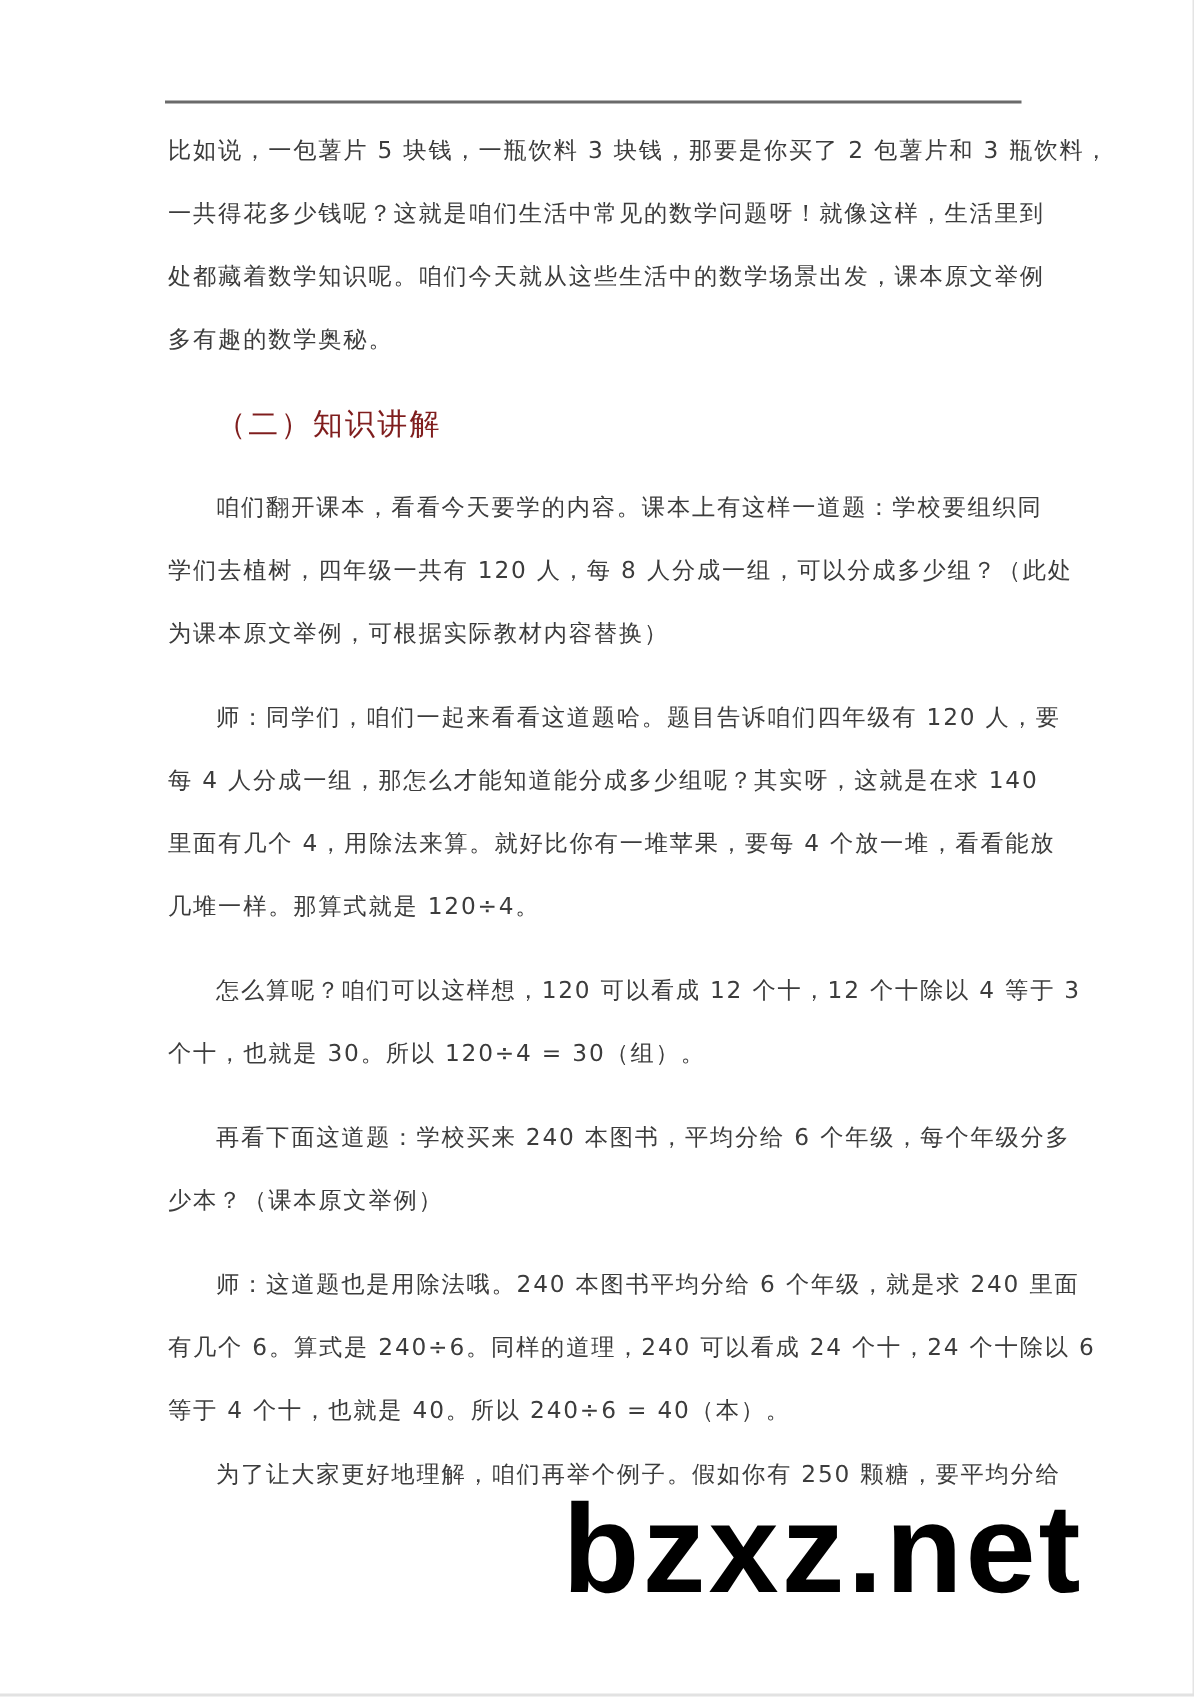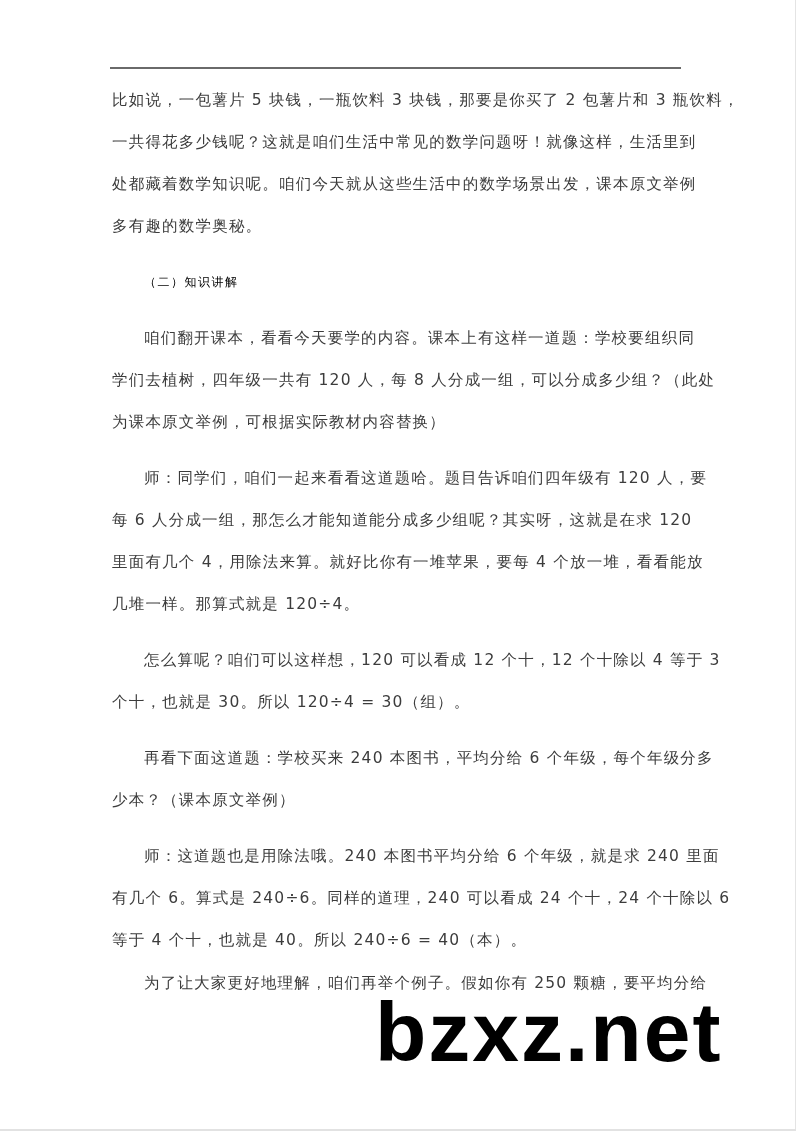--- a/index.html
+++ b/index.html
@@ -9,21 +9,21 @@
   }
   .page-border-right { position: absolute; top: 0; right: 4px; width: 1px; height: 1130px; background: #e4e4e4; }
   .page-border-bottom { position: absolute; left: 0; bottom: 3px; width: 796px; height: 2px; background: #e2e2e2; }
   .header-rule { position: absolute; left: 110px; top: 67px; width: 571px; height: 2px; background: #6a6a6a; }
   .line {
     position: absolute; left: 112px; width: 568px; font-size: 15.5px; line-height: 20px;
     white-space: nowrap; letter-spacing: 1.2px; color: #3c3c3c;
   }
   .line.justify { text-align: justify; text-align-last: justify; }
   .line.indent { left: 144px; width: 536px; }
-  .heading { position: absolute; left: 144px; font-size: 12px; line-height: 20px; letter-spacing: 1.5px; color: #000000; }
+  .heading { position: absolute; left: 144px; font-size: 20px; line-height: 20px; letter-spacing: 1.5px; color: #7f1d1d; }
   .watermark {
     position: absolute; left: 375px; top: 992px; font-family: "Liberation Sans", sans-serif;
     font-weight: bold; font-size: 84px; letter-spacing: 2px; color: #000000; line-height: 80px;
   }
 </style>
 </head>
 <body>
 
 <div>
   <div class="page-border-right"></div>
@@ -35,21 +35,21 @@
   <div class="line justify" style="top:174px">处都藏着数学知识呢。咱们今天就从这些生活中的数学场景出发，课本原文举例</div>
   <div class="line" style="top:216px">多有趣的数学奥秘。</div>
 
   <div class="heading" style="top:272px">（二）知识讲解</div>
 
   <div class="line indent justify" style="top:328px">咱们翻开课本，看看今天要学的内容。课本上有这样一道题：学校要组织同</div>
   <div class="line justify" style="top:370px">学们去植树，四年级一共有 120 人，每 8 人分成一组，可以分成多少组？（此处</div>
   <div class="line" style="top:412px">为课本原文举例，可根据实际教材内容替换）</div>
 
   <div class="line indent justify" style="top:468px">师：同学们，咱们一起来看看这道题哈。题目告诉咱们四年级有 120 人，要</div>
-  <div class="line justify" style="top:510px">每 6 人分成一组，那怎么才能知道能分成多少组呢？其实呀，这就是在求 120</div>
+  <div class="line justify" style="top:510px">每 4 人分成一组，那怎么才能知道能分成多少组呢？其实呀，这就是在求 140</div>
   <div class="line justify" style="top:552px">里面有几个 4，用除法来算。就好比你有一堆苹果，要每 4 个放一堆，看看能放</div>
   <div class="line" style="top:594px">几堆一样。那算式就是 120÷4。</div>
 
   <div class="line indent justify" style="top:650px">怎么算呢？咱们可以这样想，120 可以看成 12 个十，12 个十除以 4 等于 3</div>
   <div class="line" style="top:692px">个十，也就是 30。所以 120÷4 = 30（组）。</div>
 
   <div class="line indent justify" style="top:748px">再看下面这道题：学校买来 240 本图书，平均分给 6 个年级，每个年级分多</div>
   <div class="line" style="top:790px">少本？（课本原文举例）</div>
 
   <div class="line indent justify" style="top:846px">师：这道题也是用除法哦。240 本图书平均分给 6 个年级，就是求 240 里面</div>

